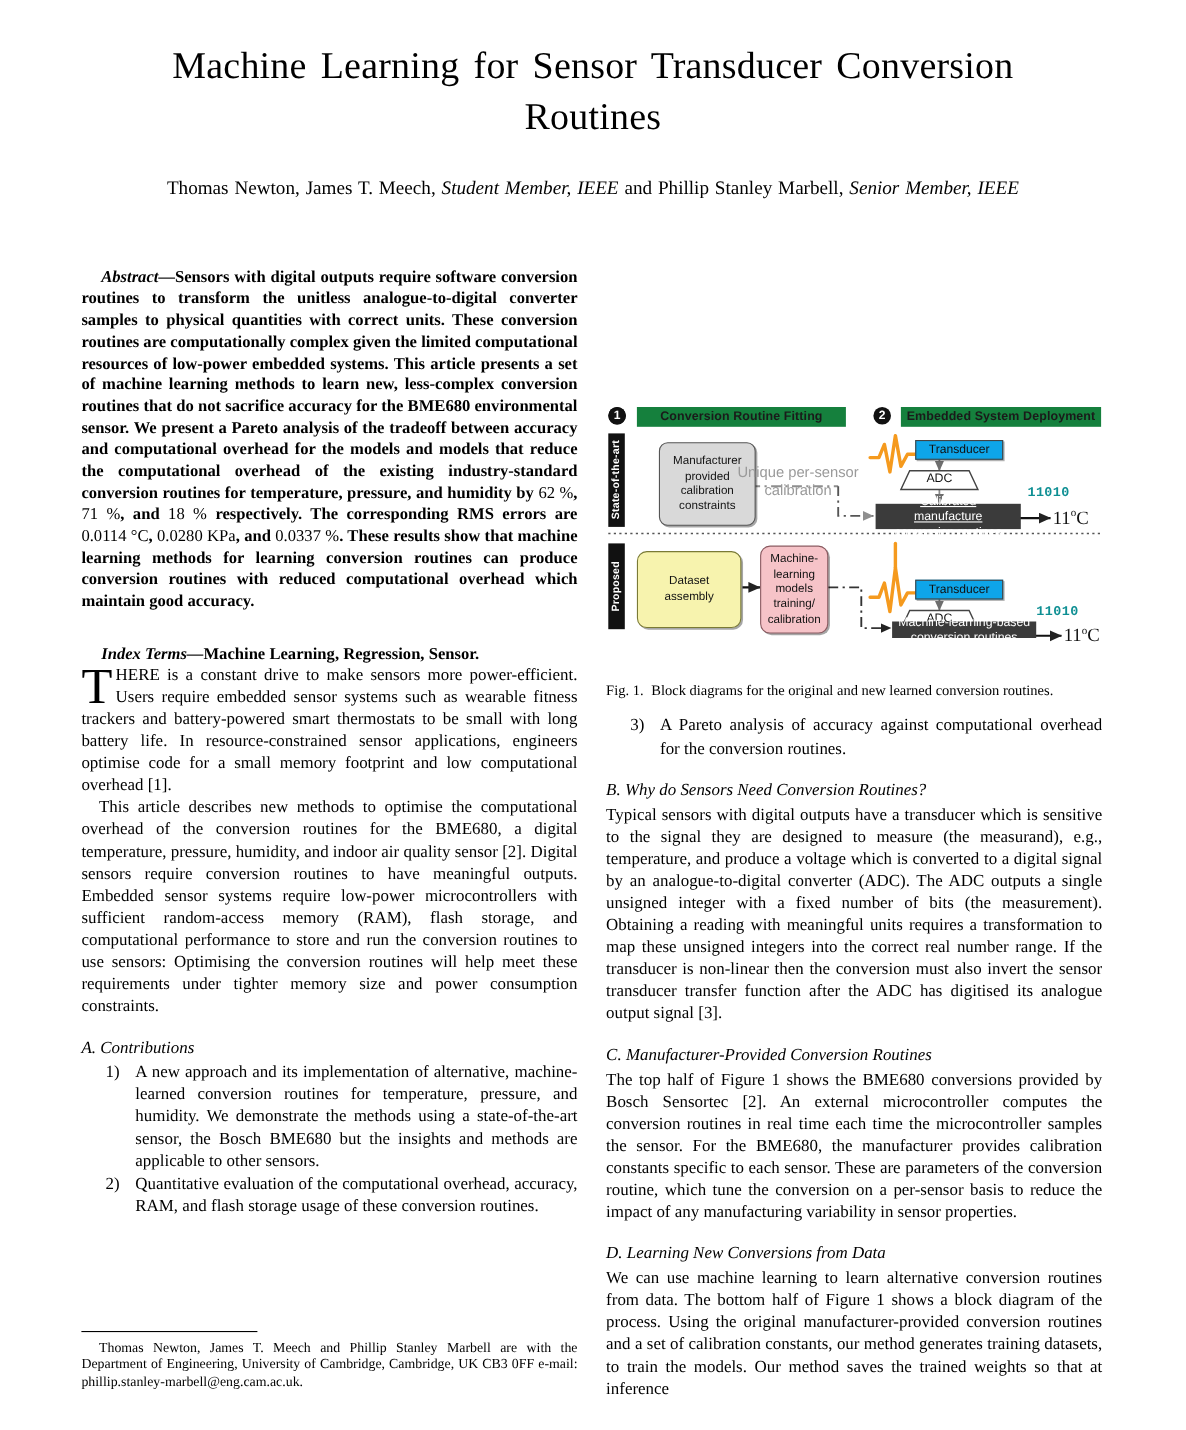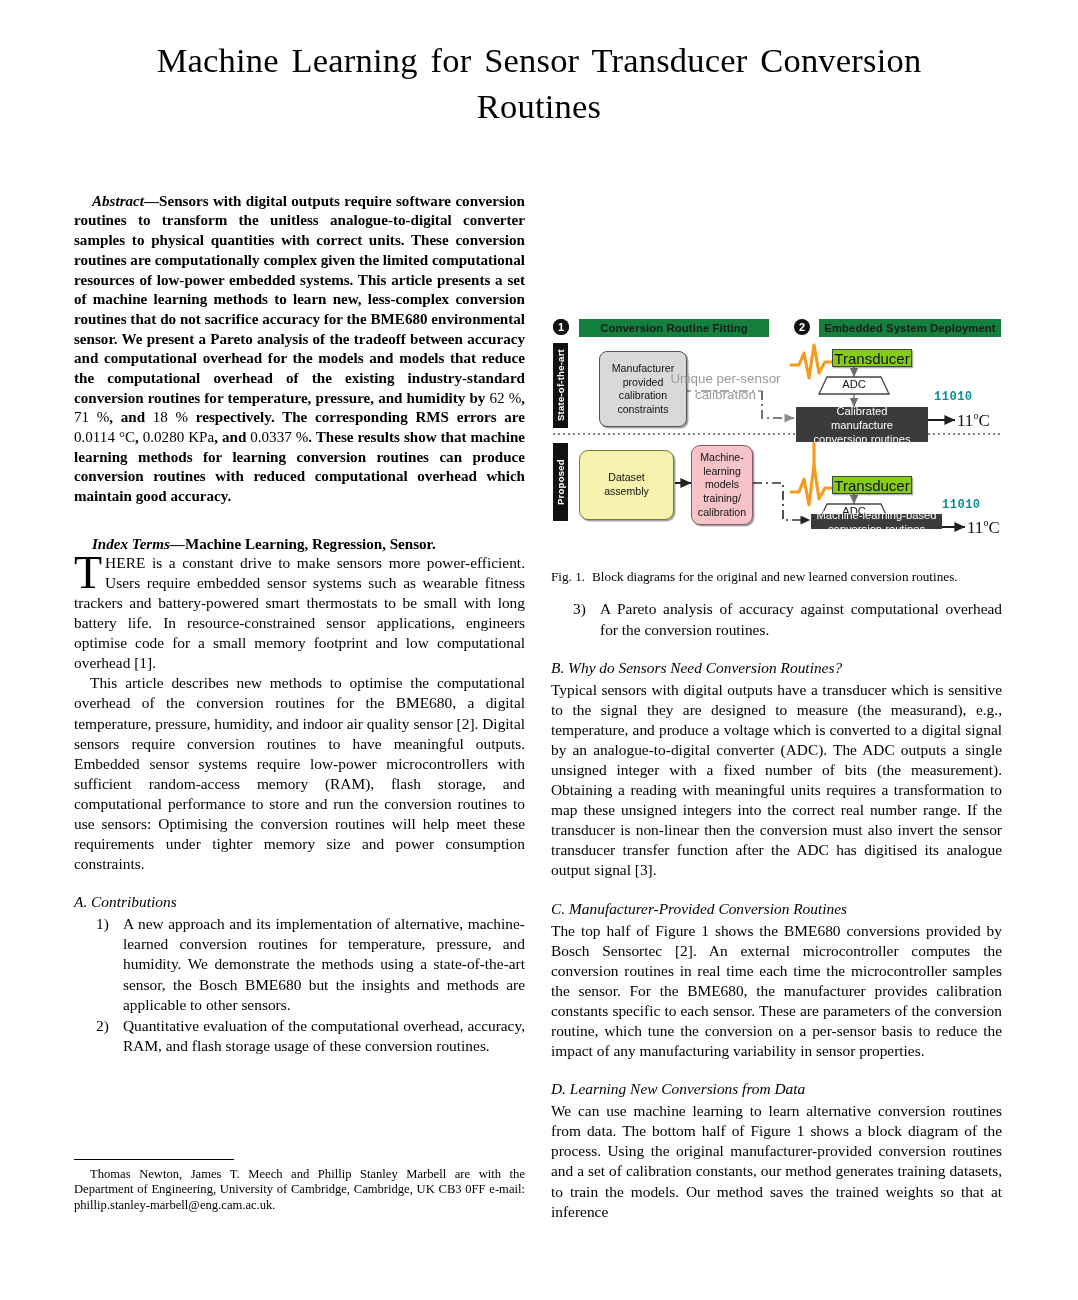--- a/index.html
+++ b/index.html
@@ -259,24 +259,24 @@
     font-family: "Liberation Sans", sans-serif;
     font-size: 11.2px;
     display: flex;
     align-items: center;
     justify-content: center;
     text-align: center;
     line-height: 1.25;
   }
   .wbox {
     position: absolute;
-    background: #84cc16;
+    background: #0ea5e9;
     border: 1.3px solid #444;
     font-family: "Liberation Sans", sans-serif;
-    font-size: 15px;
+    font-size: 11px;
     color: #111;
     display: flex;
     align-items: center;
     justify-content: center;
     text-align: center;
     box-shadow: 1.3px 1.3px 0 rgba(0,0,0,0.3);
   }
   .calib-label {
     position: absolute;
     color: #9a9a9a;
@@ -302,20 +302,24 @@
   .temp-out sup { font-size: 10px; vertical-align: super; }
   .fig-svg { position: absolute; left: 0; top: 0; }
 </style>
 </head>
 <body>
 
 <div class="page">
 
   <h1 class="title">Machine Learning for Sensor Transducer Conversion Routines</h1>
 
+  <div class="authors">
+    <span>Thomas Newton, James T. Meech,</span>
+    <i>Student Member, IEEE</i><span> and Phillip Stanley Marbell, </span><i>Senior Member, IEEE</i>
+  </div>
 
   <div class="columns">
 
     <div class="col" style="height:1030px;">
 
       <div class="abstract">
         <span class="lead">Abstract</span><span class="lead">—</span><span>Sensors with digital outputs require software conversion routines to transform the unitless analogue-to-digital converter samples to physical quantities with correct units. These conversion routines are computationally complex given the limited computational resources of low-power embedded systems. This article presents a set of machine learning methods to learn new, less-complex conversion routines that do not sacrifice accuracy for the BME680 environmental sensor. We present a Pareto analysis of the tradeoff between accuracy and computational overhead for the models and models that reduce the computational overhead of the existing industry-standard conversion routines for temperature, pressure, and humidity by </span><span class="num">62 %</span><span>, </span><span class="num">71 %</span><span>, and </span><span class="num">18 %</span><span> respectively. The corresponding RMS errors are </span><span class="num">0.0114 °C</span><span>, </span><span class="num">0.0280 KPa</span><span>, and </span><span class="num">0.0337 %</span><span>. These results show that machine learning methods for learning conversion routines can produce conversion routines with reduced computational overhead which maintain good accuracy.</span>
       </div>
 
       <div class="indexterms">
@@ -420,21 +424,21 @@
 
           <div class="wbox" style="left:281px; top:34px; width:80px; height:18px;">Transducer</div>
           <div class="wbox" style="left:281px; top:161px; width:80px; height:18px;">Transducer</div>
 
           <div style="position:absolute; left:268px; top:63px; width:70px; text-align:center; font-family:'Liberation Sans',sans-serif; font-size:11.2px; color:#111;">ADC</div>
           <div style="position:absolute; left:268px; top:190px; width:70px; text-align:center; font-family:'Liberation Sans',sans-serif; font-size:11.2px; color:#111;">ADC</div>
 
           <div class="bits" style="left:383px; top:75px;">11010</div>
           <div class="bits" style="left:391px; top:183px;">11010</div>
 
-          <div class="darkbox" style="left:245px; top:92px; width:132px; height:35px; padding:0 16px;">Calibrated manufacture conversion routines</div>
+          <div class="darkbox" style="left:245px; top:92px; width:132px; height:23px; padding:0 16px;text-decoration:underline;">Calibrated manufacture conversion routines</div>
           <div class="darkbox" style="left:260px; top:199px; width:131px; height:15px; padding:0 4px;">Machine-learning-based conversion routines</div>
 
           <div class="temp-out" style="left:406px; top:95px;">
             <span>11</span><sup>o</sup><span>C</span>
           </div>
           <div class="temp-out" style="left:416px; top:202px;">
             <span>11</span><sup>o</sup><span>C</span>
           </div>
         </div>
 

